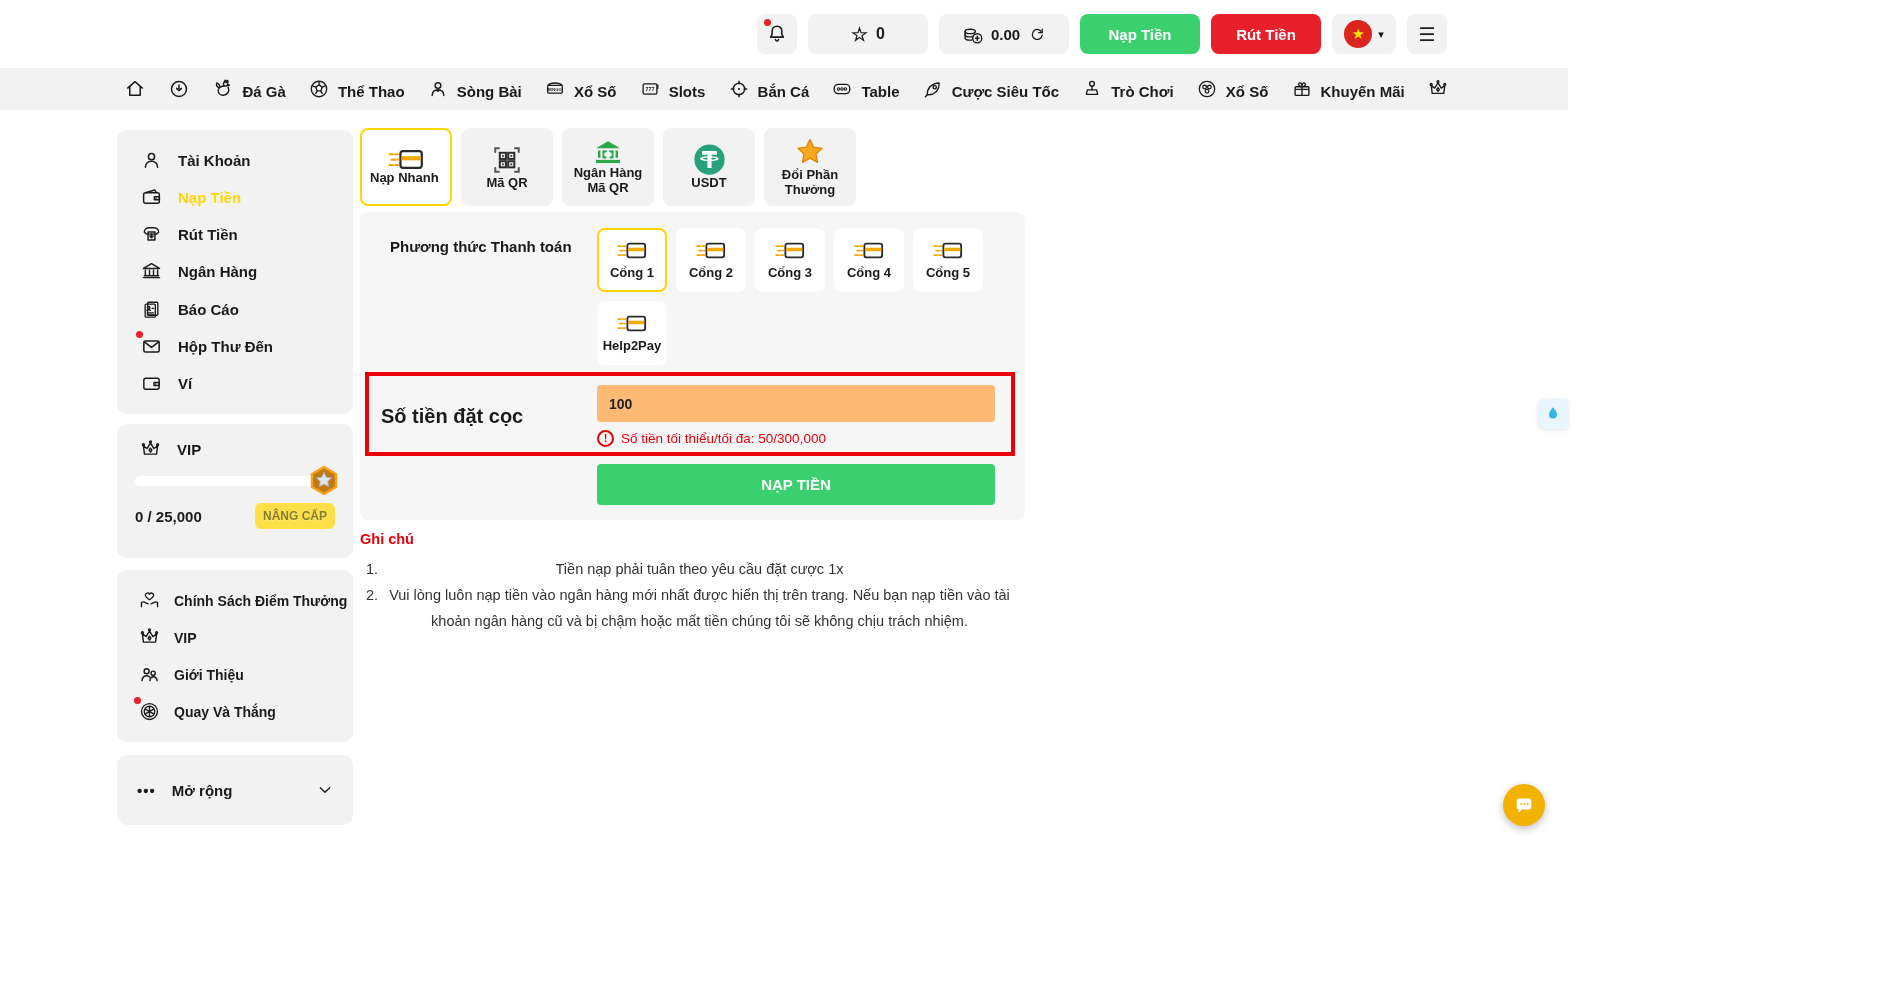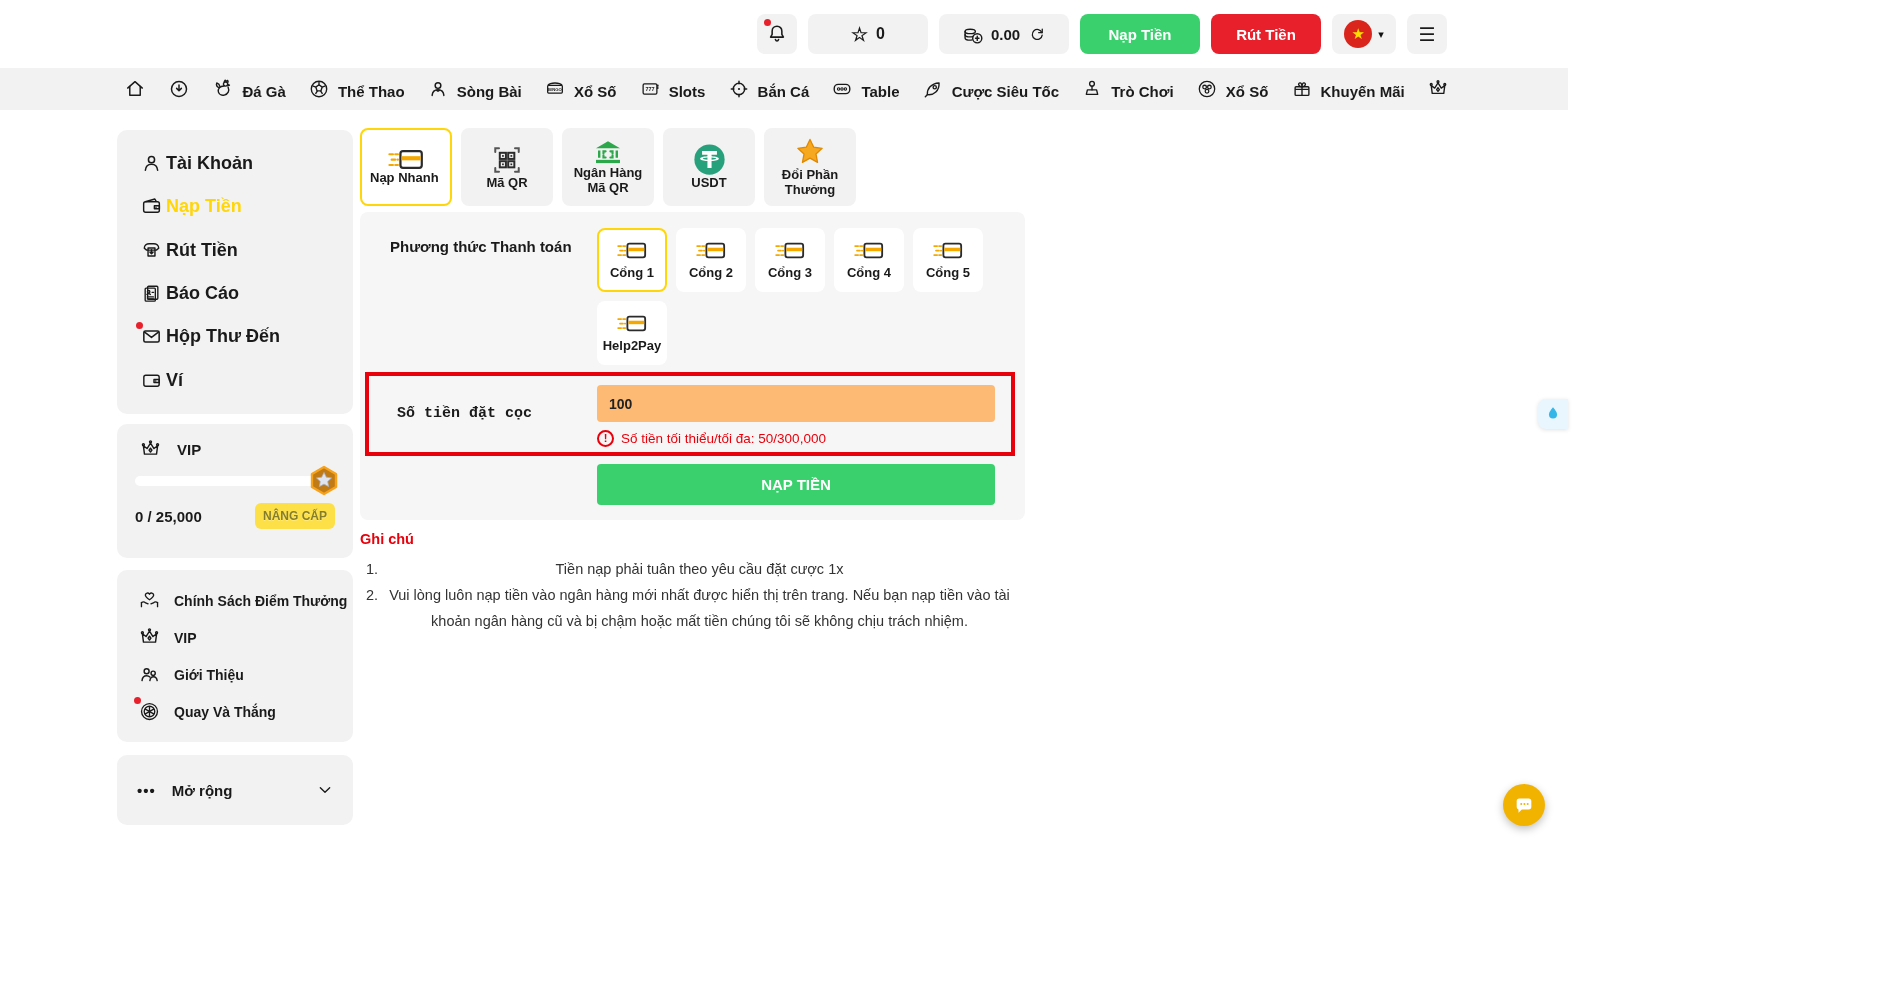--- a/index.html
+++ b/index.html
@@ -27,21 +27,21 @@
 
   
   .navbar{position:absolute;top:68px;left:0;width:1568px;height:42px;background:#f2f2f2;display:flex;align-items:center;justify-content:space-between;padding:0 119px 0 124px;}
   .nav-item{display:flex;align-items:flex-end;gap:8px;font-weight:bold;font-size:15px;cursor:pointer;white-space:nowrap;}
   .nav-item svg{width:22px;height:22px;}
 
   
   .card{position:absolute;left:117px;width:236px;background:#f2f2f2;border-radius:10px;}
   .card1{top:130px;height:284px;padding:12px 0;display:flex;flex-direction:column;}
   .card3{top:570px;height:172px;padding:12px 0;display:flex;flex-direction:column;}
-  .side-item{flex:1;display:flex;align-items:center;gap:3px;padding-left:22px;font-weight:bold;font-size:18px;cursor:pointer;}
+  .side-item{flex:1;display:flex;align-items:center;gap:15px;padding-left:22px;font-weight:bold;font-size:15px;cursor:pointer;}
   .card3 .side-item{font-size:14px;gap:13px;padding-left:20px;}
   .side-item .iwrap{position:relative;width:24px;height:24px;display:flex;align-items:center;justify-content:center;}
   .side-item svg{width:23px;height:23px;}
   .side-item.active{color:#ffd60a;}
   .iwrap .red-dot{top:-3px;left:-3px;}
   .card2{top:424px;height:134px;padding:14px 18px 0 18px;}
   .vip-row{display:flex;align-items:center;gap:15px;font-weight:bold;font-size:15px;padding-left:4px;}
   .vip-row svg{width:23px;height:23px;}
   .progress-wrap{position:relative;margin-top:15px;height:10px;}
   .progress-track{width:186px;height:10px;background:#fff;border-radius:5px;}
@@ -62,21 +62,21 @@
   .tab.active .tlabel{align-self:flex-start;padding-left:8px;}
 
   
   .panel{position:absolute;left:360px;top:212px;width:665px;height:308px;background:#f6f6f6;border-radius:8px;}
   .method-label{position:absolute;left:30px;top:26px;font-weight:bold;font-size:15px;}
   .gateways{position:absolute;left:237px;top:16px;width:392px;display:flex;flex-wrap:wrap;gap:9px;}
   .gw{width:70px;height:64px;background:#fff;border-radius:8px;border:2px solid transparent;display:flex;flex-direction:column;align-items:center;justify-content:center;gap:5px;cursor:pointer;}
   .gw.active{border-color:#ffd60a;}
   .gw .glabel{font-weight:bold;font-size:13px;white-space:nowrap;}
   .redbox{position:absolute;left:5px;top:160px;width:650px;height:84px;border:4px solid #e8000b;}
-  .amount-label{position:absolute;left:28px;top:29px;font-weight:bold;font-size:15px;font-family:Liberation Mono, monospace;}
+  .amount-label{position:absolute;left:12px;top:29px;font-weight:bold;font-size:20px;}
   .amount-input{position:absolute;left:228px;top:9px;width:398px;height:37px;border:none;border-radius:4px;background:#fdba74;padding:0 12px;font-family:inherit;font-size:14px;font-weight:600;color:#222;outline:none;}
   .error-row{position:absolute;left:228px;top:54px;display:flex;align-items:center;gap:7px;color:#e8000b;font-size:13.5px;}
   .err-ic{width:17px;height:17px;border:2px solid #e8000b;border-radius:50%;display:flex;align-items:center;justify-content:center;font-weight:bold;font-size:11px;line-height:1;}
   .submit-btn{position:absolute;left:237px;top:252px;width:398px;height:41px;background:#3ad06d;border:none;border-radius:4px;color:#fff;font-weight:bold;font-size:15px;font-family:inherit;cursor:pointer;}
 
   
   .notes-title{position:absolute;left:360px;top:531px;color:#e8000b;font-weight:bold;font-size:14.5px;}
   .notes{position:absolute;left:360px;top:556px;width:655px;font-size:14.5px;color:#333;line-height:26px;padding-left:22px;}
   .notes li{padding-left:2px;text-align:center;}
 
@@ -439,20 +439,28 @@
       <span class="iwrap">
           <svg viewBox="0 0 24 24">
             <use href="#i-withdraw"></use>
           </svg>
         </span>
       <span>Rút Tiền</span>
     </div>
     <div class="side-item">
       <span class="iwrap">
           <svg viewBox="0 0 24 24">
+            <use href="#i-bank"></use>
+          </svg>
+        </span>
+      <span>Ngân Hàng</span>
+    </div>
+    <div class="side-item">
+      <span class="iwrap">
+          <svg viewBox="0 0 24 24">
             <use href="#i-report"></use>
           </svg>
         </span>
       <span>Báo Cáo</span>
     </div>
     <div class="side-item">
       <span class="iwrap">
           <span class="red-dot"></span>
           <svg viewBox="0 0 24 24">
             <use href="#i-mail"></use>

